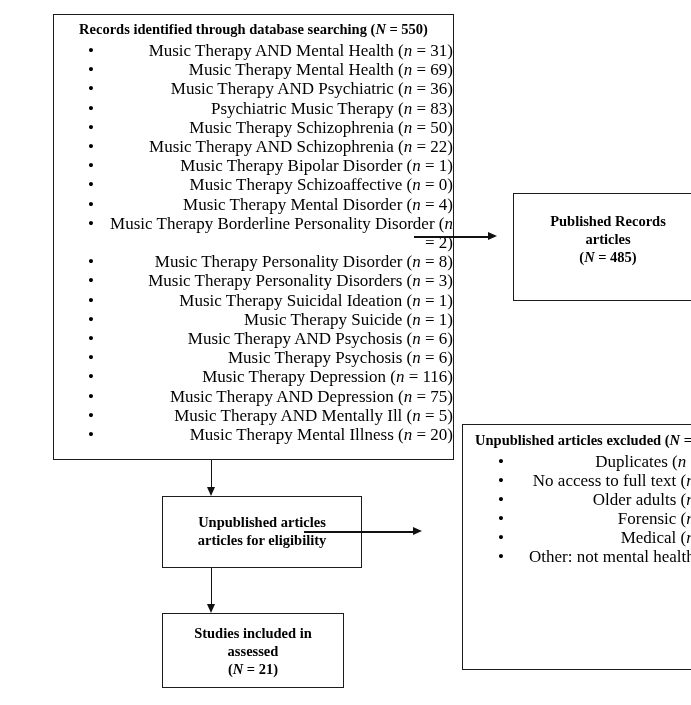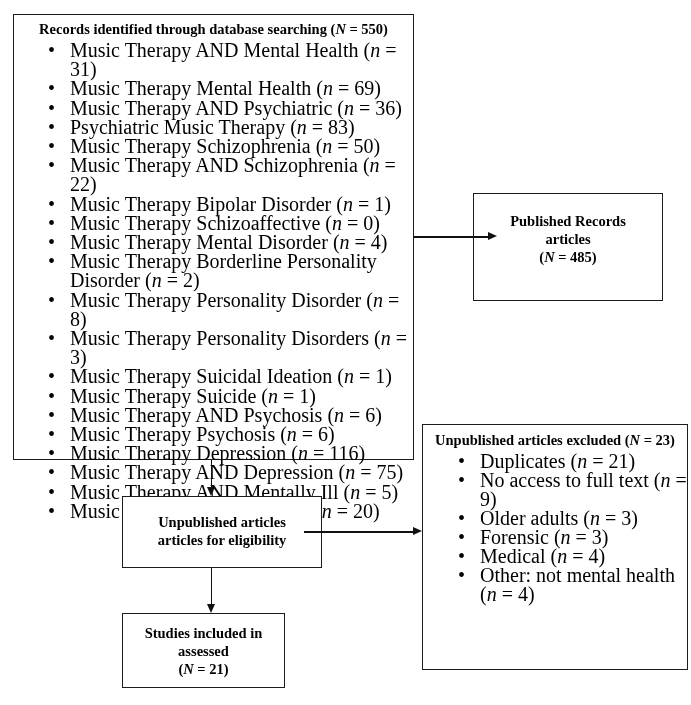--- a/index.html
+++ b/index.html
@@ -14,36 +14,38 @@
     background: #ffffff;
     font-family: "Liberation Serif", "DejaVu Serif", serif;
     color: #000000;
     overflow: hidden;
   }
   .box {
     position: absolute;
     box-sizing: border-box;
     border: 1.5px solid #1c1c1c;
     background: #ffffff;
+    margin-left: 40px;
   }
   .box-title {
     text-align: center;
     font-weight: bold;
     font-size: 14.5px;
     line-height: 18px;
   }
   ul.bullets {
     margin: 3px 0 0 0;
     padding: 0;
     list-style: none;
   }
   ul.bullets li {
     position: relative;
-    font-size: 20px;
+    font-size: 17px;
     line-height: 19.2px;
+    text-align: right;
   }
   
   .records-box { left: 13px; top: 14px; width: 401px; height: 446px; padding-top: 5px; }
   .records-box ul.bullets li { padding-left: 56px; }
   .records-box ul.bullets li::before {
     content: "\2022";
     position: absolute;
     left: 34px;
   }
   
@@ -56,21 +58,21 @@
   }
   
   .center-box {
     text-align: center;
     font-weight: bold;
     font-size: 14.5px;
     line-height: 18px;
   }
   .published-box  { left: 473px; top: 193px; width: 190px; height: 108px; padding-top: 18px; }
   .eligibility-box{ left: 122px; top: 496px; width: 200px; height: 72px; padding-top: 16px; }
-  .synthesis-box  { left: 122px; top: 613px; width: 163px; height: 75px; padding-top: 10px; }
+  .synthesis-box  { left: 122px; top: 613px; width: 182px; height: 75px; padding-top: 10px; }
   
   .hline { position: absolute; height: 1.6px; background: #111111; }
   .vline { position: absolute; width: 1.6px; background: #111111; }
   .head-right {
     position: absolute; width: 0; height: 0;
     border-top: 4.5px solid transparent;
     border-bottom: 4.5px solid transparent;
     border-left: 9px solid #111111;
   }
   .head-down {

